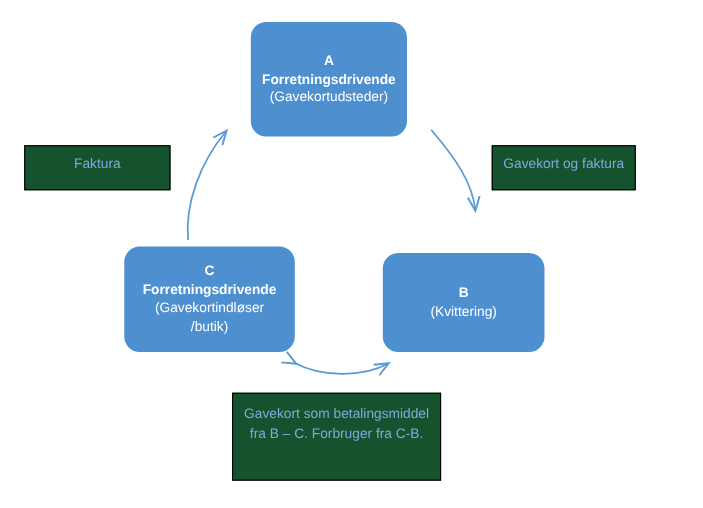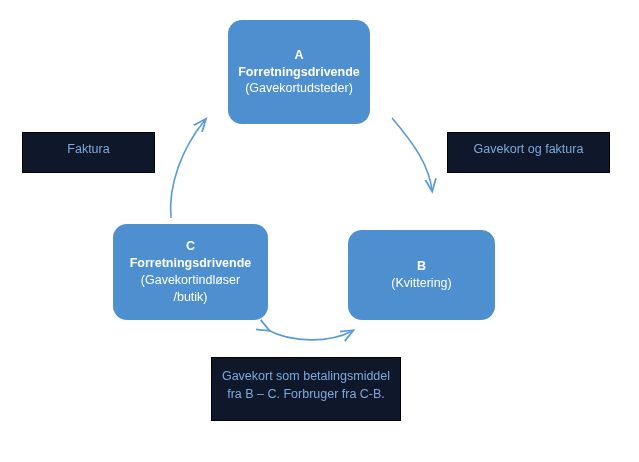--- a/index.html
+++ b/index.html
@@ -67,50 +67,50 @@
     left: 348px;
     top: 230px;
     width: 147px;
     height: 90px;
     font-size: 12.5px;
   }
 
   
   .note {
     position: absolute;
-    background: #0f172a;
+    background: #14532d;
     border: 1.3px solid #000000;
     box-sizing: border-box;
     color: #7FA9DB;
     font-size: 12.5px;
     line-height: 1.45;
     text-align: center;
     padding-top: 7px;
   }
   .note .ln { display: block; white-space: nowrap; }
 
   #note-faktura {
     left: 22px;
     top: 132px;
     width: 133px;
     height: 41px;
   }
 
   #note-gavekort-faktura {
     left: 447px;
     top: 132px;
-    width: 163px;
+    width: 131px;
     height: 41px;
   }
 
   #note-betalingsmiddel {
     left: 211px;
     top: 357px;
     width: 190px;
-    height: 64px;
+    height: 80px;
     padding-top: 9px;
   }
 
   
   #arrows {
     position: absolute;
     left: 0; top: 0;
     width: 639px;
     height: 462px;
     pointer-events: none;

